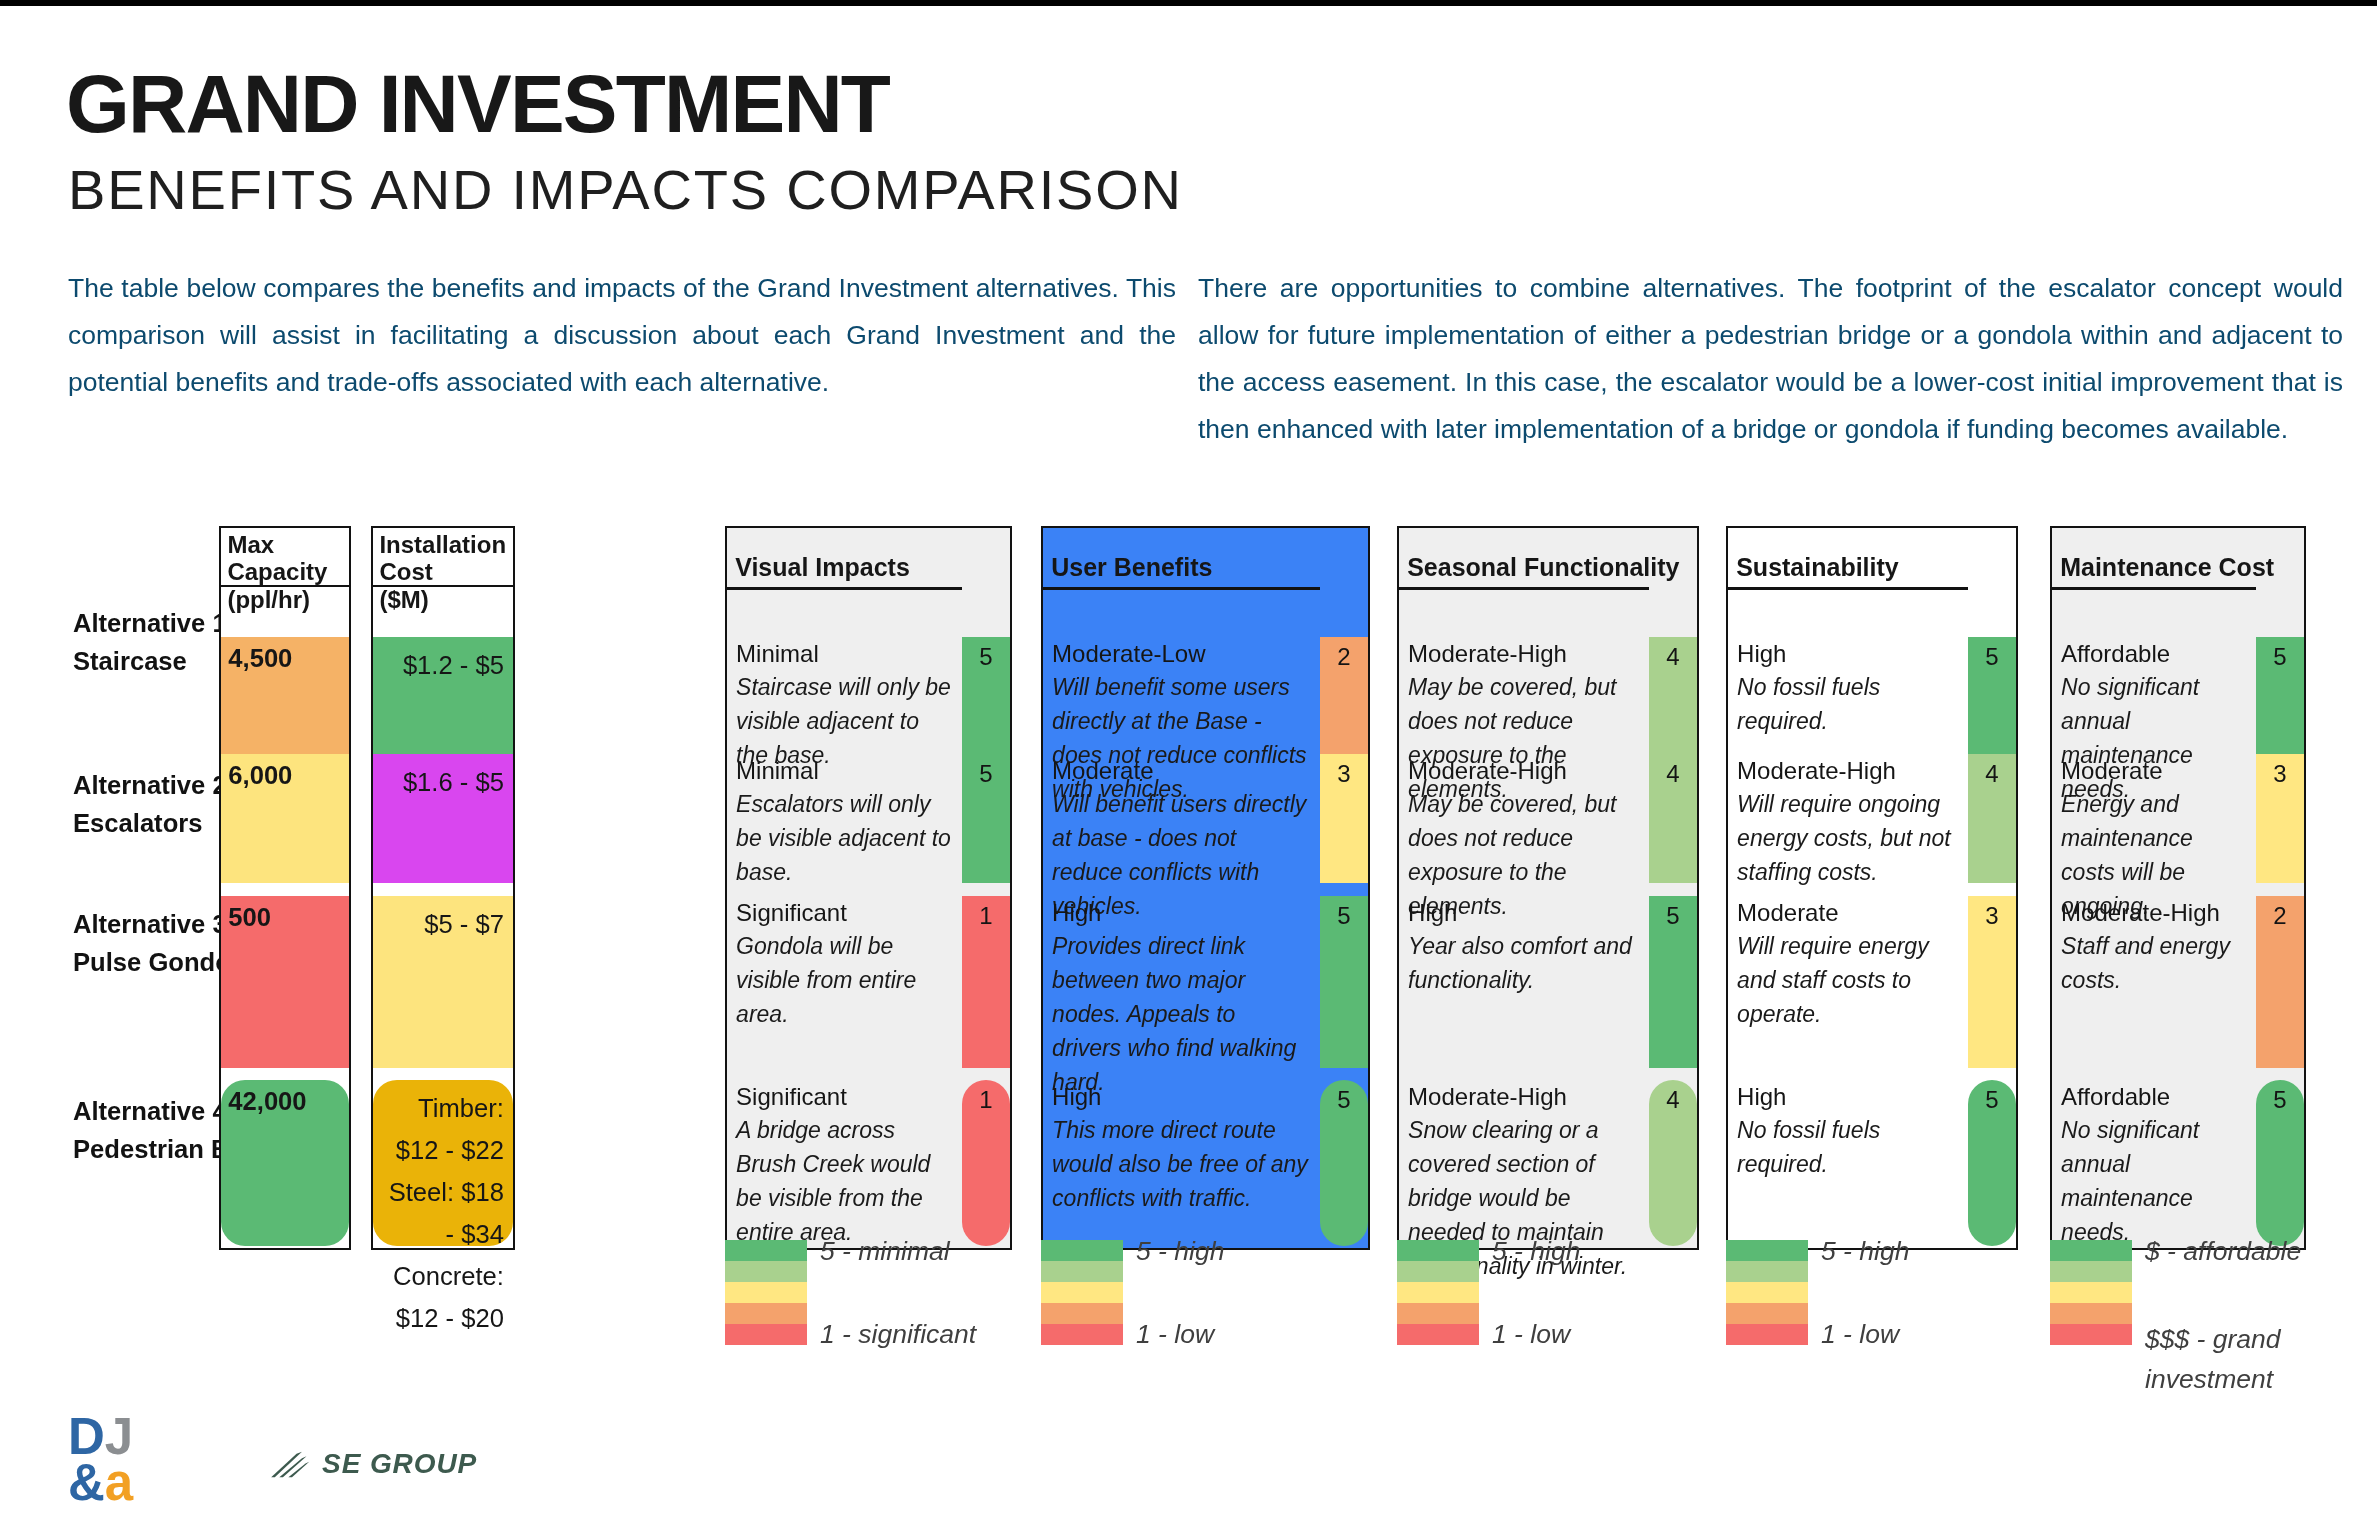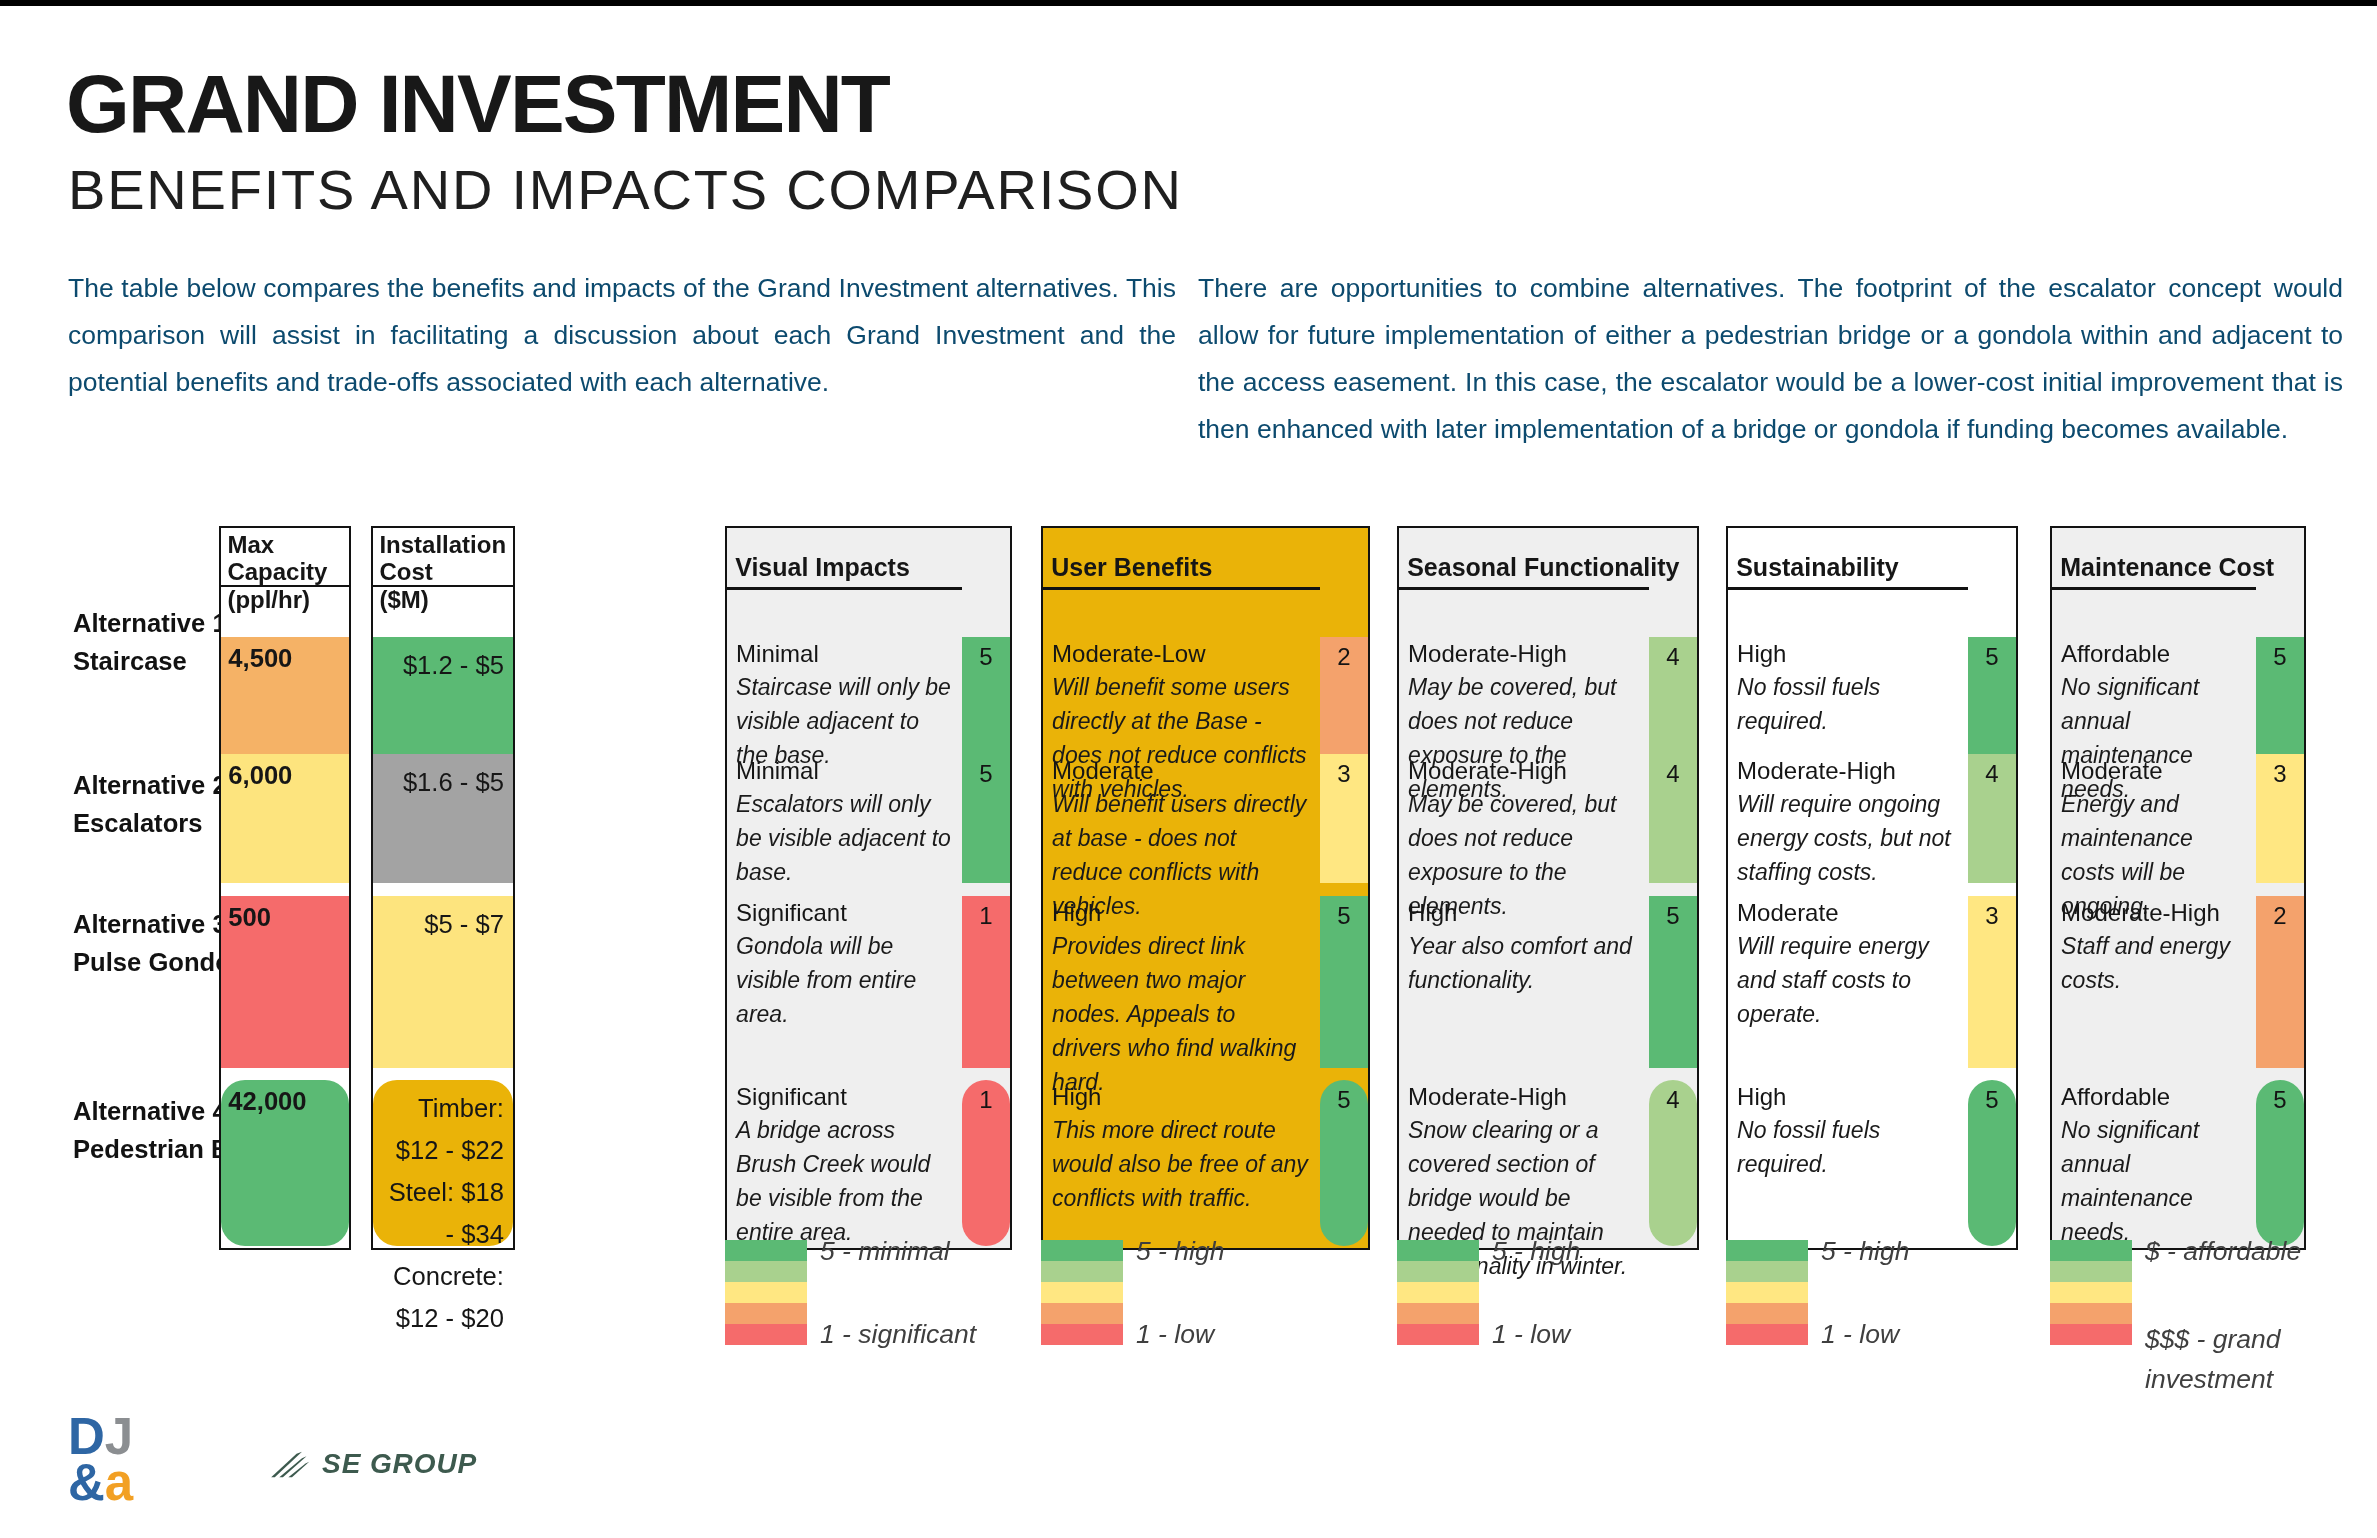--- a/index.html
+++ b/index.html
@@ -99,21 +99,21 @@
 </div>
 
 <div class="col" style="left:371px;width:144px;">
   <div class="colhead">
     <div>Installation Cost</div>
     <div>($M)</div>
   </div>
   <div class="vcell cost-cell r1" style="background-color: rgb(91, 186, 116);">
       <div class="cost-line">$1.2 - $5</div>
     </div>
-  <div class="vcell cost-cell r2" style="background-color: #a3a3a3;">
+  <div class="vcell cost-cell r2" style="background-color: #d946ef;">
       <div class="cost-line">$1.6 - $5</div>
     </div>
   <div class="vcell cost-cell r3" style="background-color: rgb(253, 228, 126);">
       <div class="cost-line">$5 - $7</div>
     </div>
   <div class="vcell cost-cell r4" style="background-color: #eab308;">
     <div class="cost-line">Timber: $12 - $22</div>
     <div class="cost-line">Steel: $18 - $34</div>
     <div class="cost-line">Concrete: $12 - $20</div>
   </div>
@@ -137,21 +137,21 @@
   <div class="prow r4">
     <div class="ptitle">Significant</div>
     <div class="pdesc">A bridge across Brush Creek would be visible from the entire area.</div>
   </div>
   <div class="score r1" style="background-color: rgb(91, 186, 116);">5</div>
   <div class="score r2" style="background-color: rgb(91, 186, 116);">5</div>
   <div class="score r3" style="background-color: rgb(245, 107, 107);">1</div>
   <div class="score r4" style="background-color: rgb(245, 107, 107);">1</div>
 </div>
 
-<div class="col" style="left:1041px;width:329px;background:#eab308;text-decoration:underline;">
+<div class="col" style="left:1041px;width:329px;background:#3b82f6;text-decoration:underline;">
   <div class="panel-header">User Benefits</div>
   <div class="panel-underline"></div>
   <div class="prow r1">
     <div class="ptitle">Moderate-Low</div>
     <div class="pdesc">Will benefit some users directly at the Base - does not reduce conflicts with vehicles.</div>
   </div>
   <div class="prow r2">
     <div class="ptitle">Moderate</div>
     <div class="pdesc">Will benefit users directly at base - does not reduce conflicts with vehicles.</div>
   </div>

